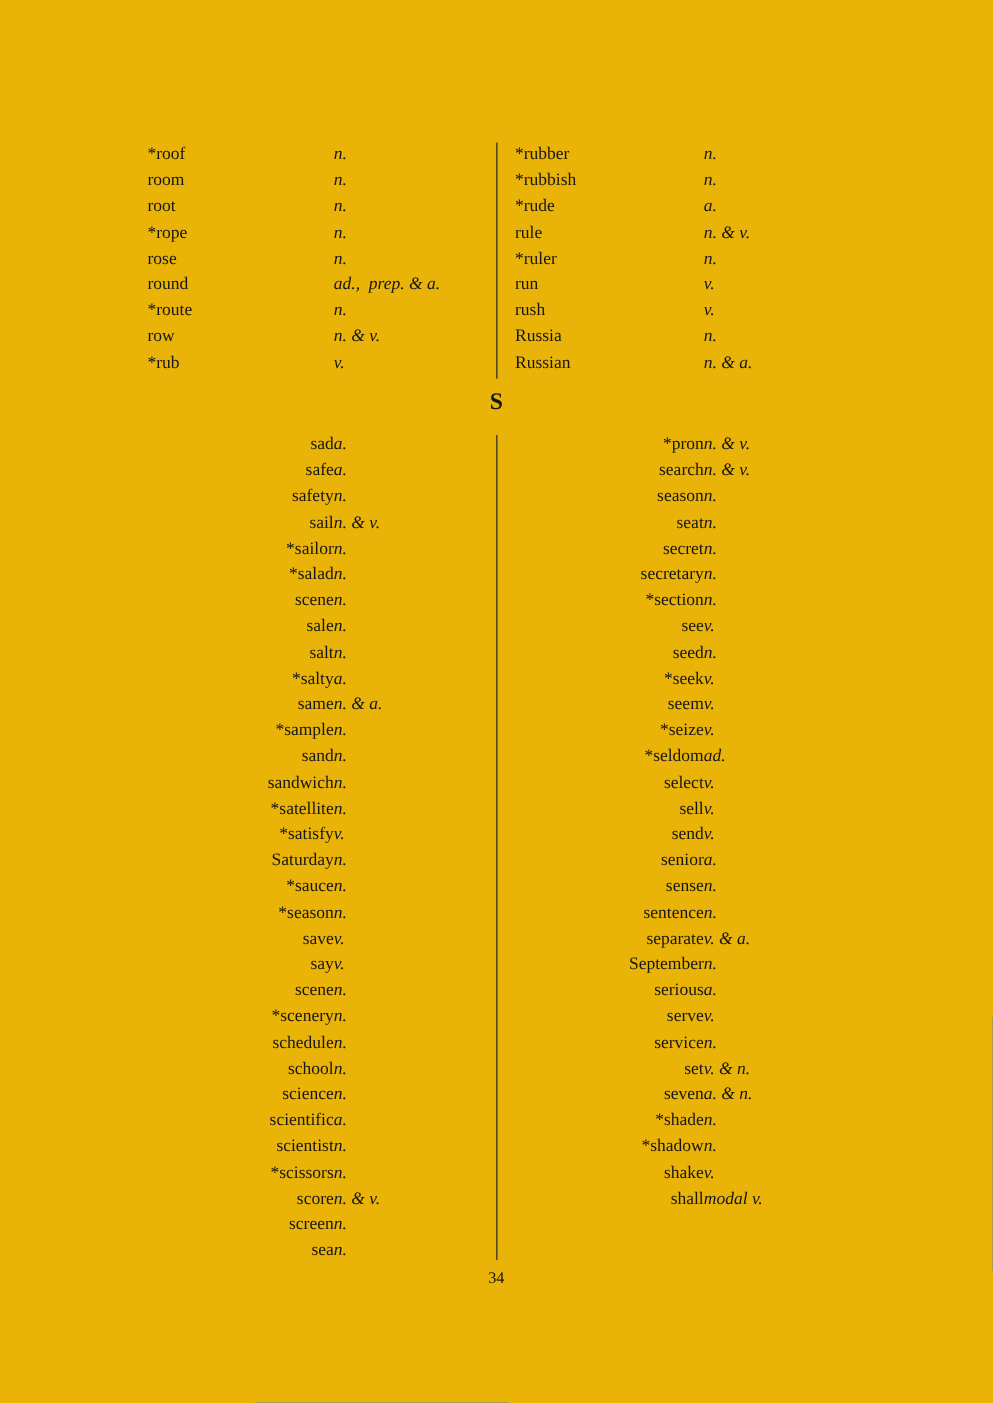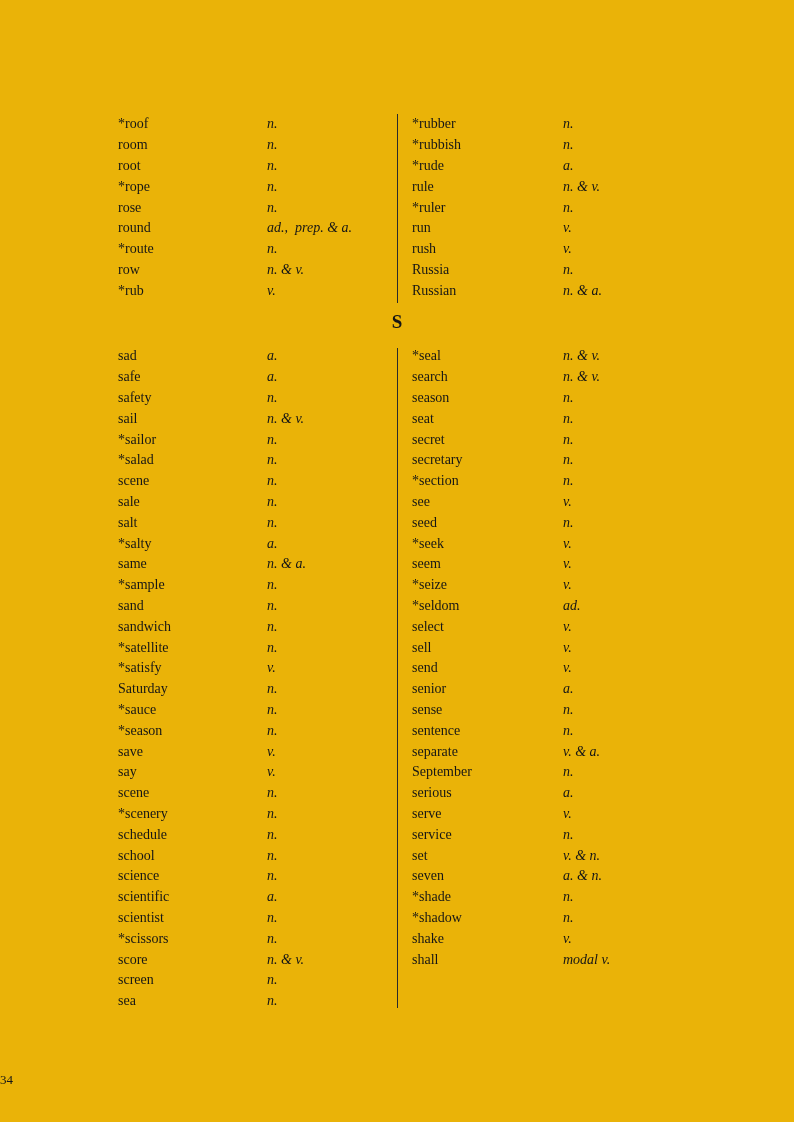--- a/index.html
+++ b/index.html
@@ -21,21 +21,21 @@
   }
   .divider-top { top: 114px; height: 189px; }
   .divider-bottom { top: 348px; height: 660px; }
   .col {
     position: absolute;
     width: 276px;
   }
   .col-l { left: 118px; }
   .col-r { left: 412px; }
   .col-top { top: 114px; }
-  .col-bottom { top: 346px; }
+  .col-bottom { top: 346px; text-align: right; }
   .row {
     display: flex;
     height: 20.8px;
     align-items: center;
   }
   .word {
     font-size: 14px;
     font-style: normal;
     flex: 0 0 auto;
   }
@@ -54,21 +54,22 @@
     margin: 0;
     text-align: center;
     font-size: 19px;
     font-weight: bold;
     line-height: 20px;
   }
   .page-number {
     position: absolute;
     left: 0;
     right: 0;
-    top: 1072px;
+    top: 1014px;
+    text-align: center;
     font-size: 13px;
     line-height: 16px;
   }
 </style>
 </head>
 <body>
 
 <div class="page">
 
   <div class="divider divider-top"></div>
@@ -331,21 +332,21 @@
 
       <div class="row">
         <span class="word">sea</span>
         <span class="pos">n.</span>
       </div>
     </div>
 
   <div class="col col-r col-bottom">
 
       <div class="row">
-        <span class="word">*seal</span>
+        <span class="word">*pron</span>
         <span class="pos">n. &amp; v.</span>
       </div>
 
       <div class="row">
         <span class="word">search</span>
         <span class="pos">n. &amp; v.</span>
       </div>
 
       <div class="row">
         <span class="word">season</span>

